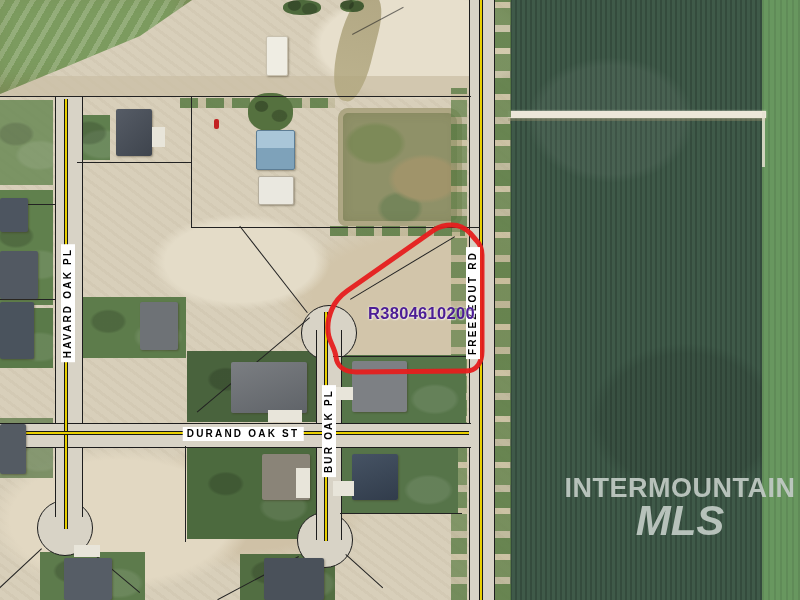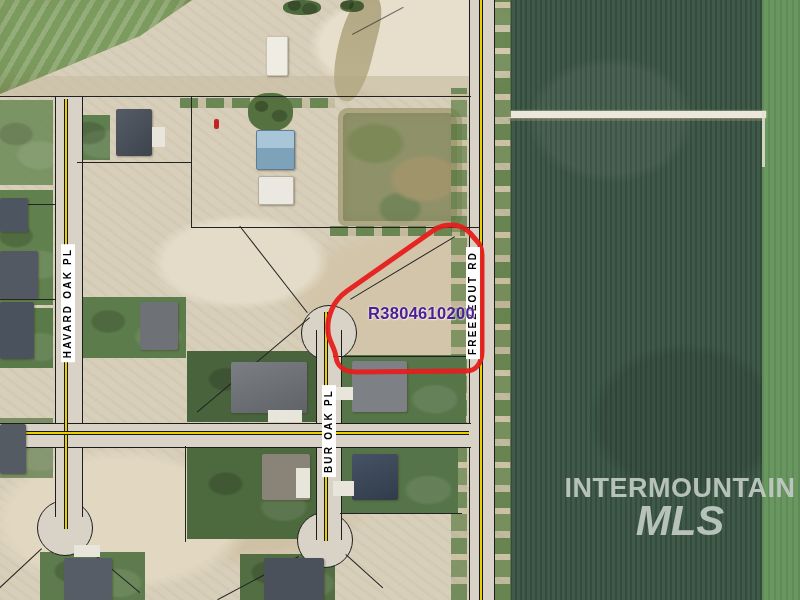--- a/index.html
+++ b/index.html
@@ -182,20 +182,23 @@
   <svg id="red-overlay" class="abs" viewBox="0 0 800 600">
     <path d="M452,225 C459,225 465,228 470,233 L476,240 C480,244 482,249 482,255
              L482,351 C482,362 477,371 466,371 L356,372 C344,372 337,366 336,357
              C335,349 331,344 329,337 C327,329 328,318 332,309 C335,302 340,296 347,291
              L434,230 C440,226 446,225 452,225 Z" fill="none" stroke="#e61d1d" stroke-width="5" stroke-linejoin="round" opacity=".95"></path>
   </svg>
 
   <div class="abs vwrap" style="left:66px;top:303px">
     <span class="slabel">HAVARD OAK PL</span>
   </div>
+  <div class="abs hwrap" style="left:243px;top:432px">
+    <span class="slabel">DURAND OAK ST</span>
+  </div>
   <div class="abs vwrap" style="left:327px;top:431px">
     <span class="slabel">BUR OAK PL</span>
   </div>
   <div class="abs vwrap" style="left:471px;top:303px">
     <span class="slabel">FREEZEOUT RD</span>
   </div>
 
   <div id="parcel-id" class="abs">R3804610200</div>
 
   <div id="watermark" class="abs">

